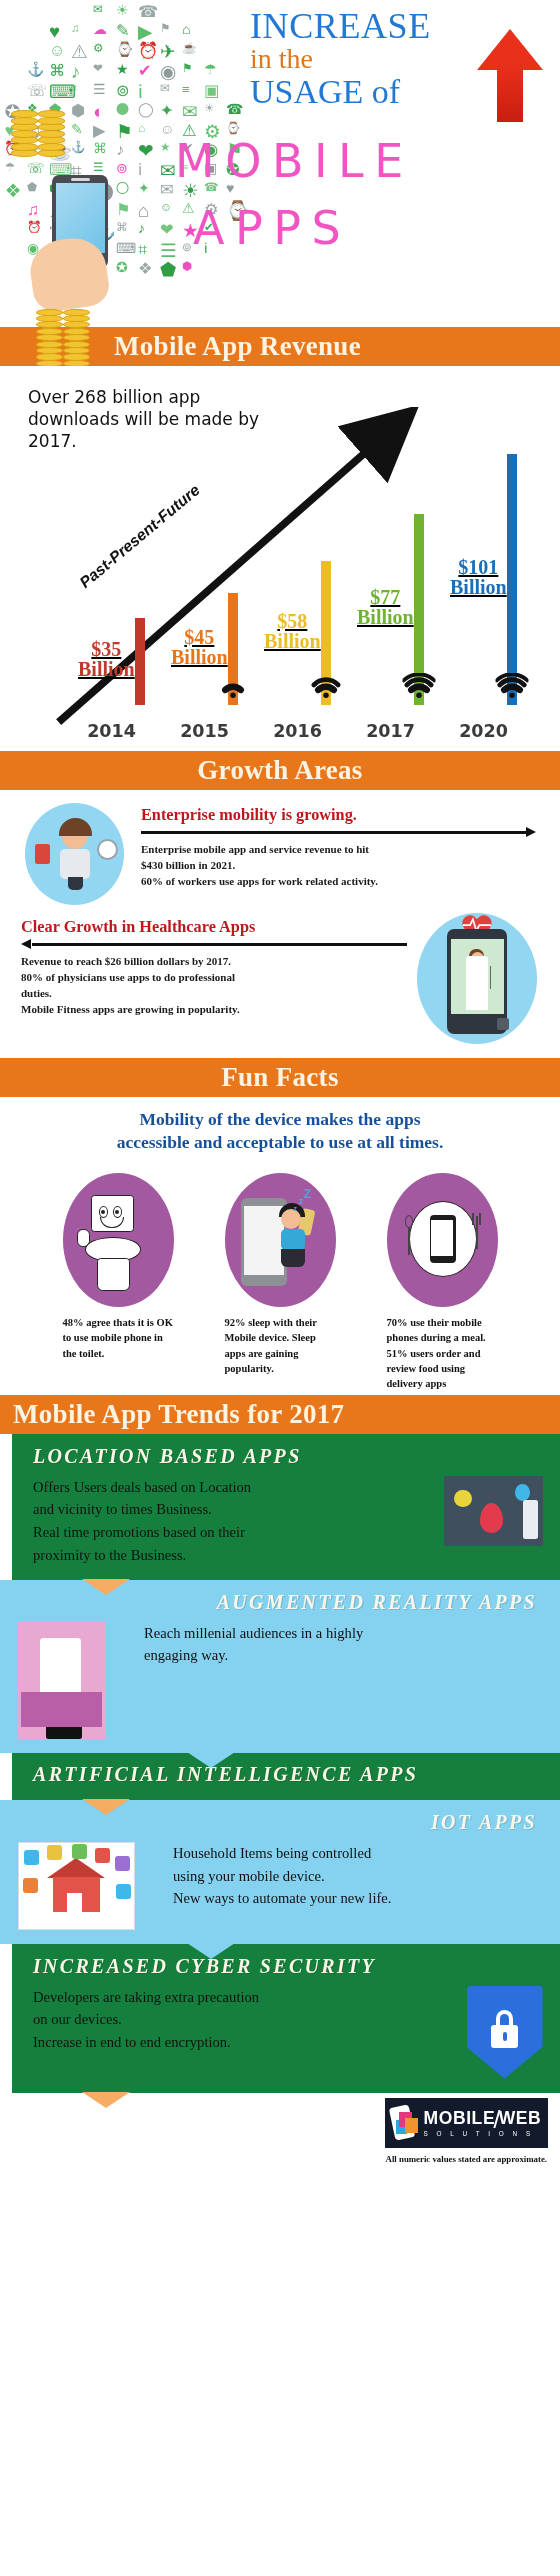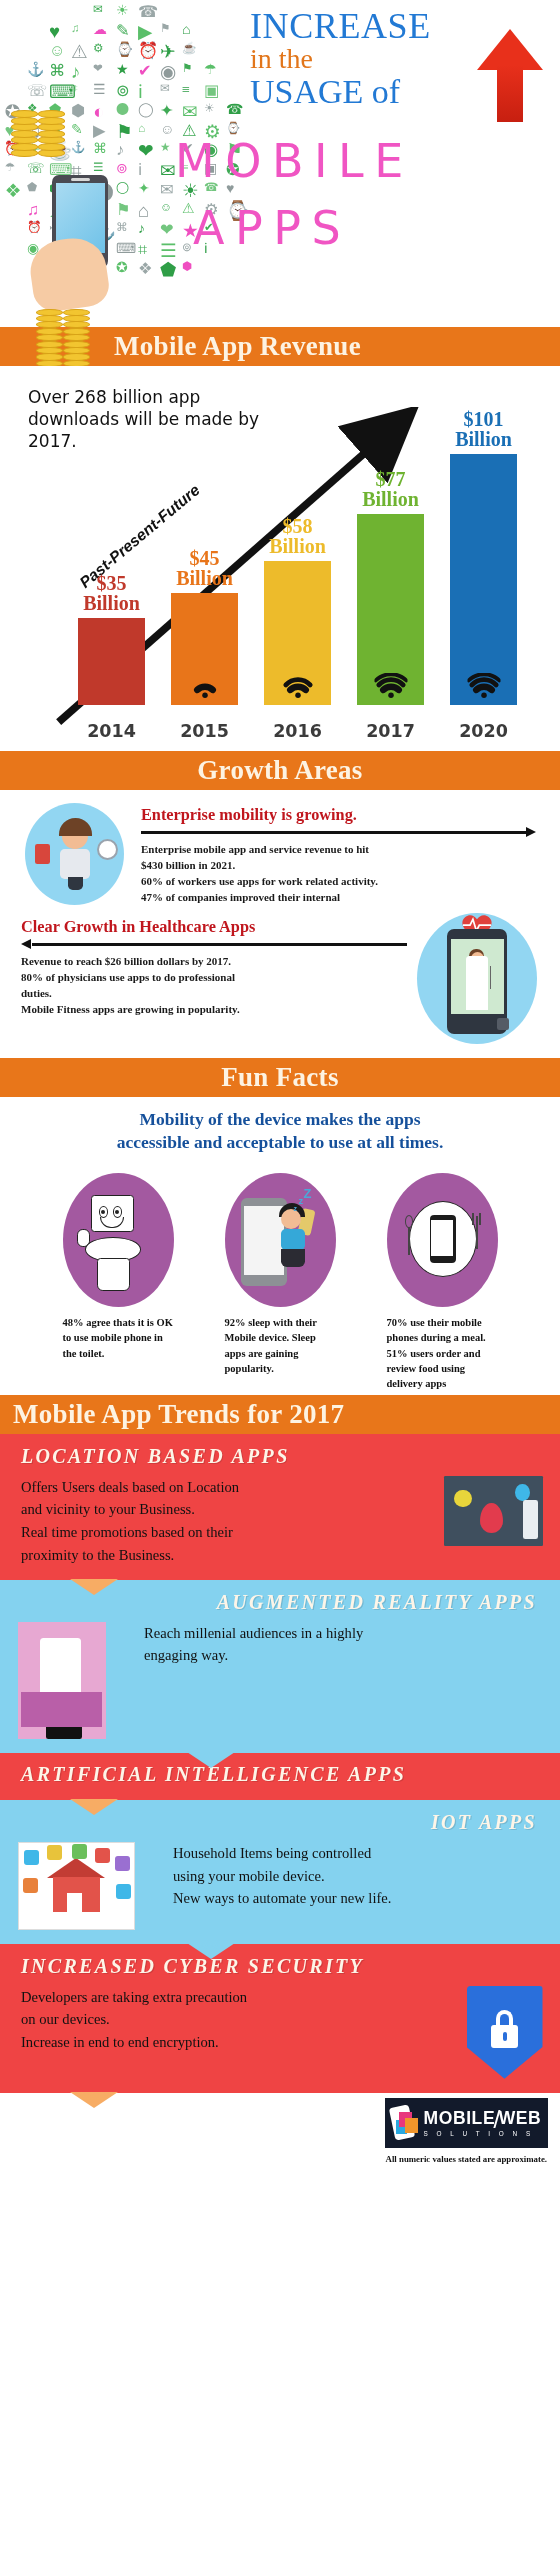--- a/index.html
+++ b/index.html
@@ -31,21 +31,21 @@
   .band-title{color:#fdf3e2;font-family:"Liberation Serif",serif;font-weight:bold;font-size:27px;letter-spacing:0.3px;}
   .band.center{justify-content:center;}
   .band-coins{position:absolute;left:36px;bottom:-1.2px;width:70px;height:74px;}
 
   
   .revenue{position:relative;height:385px;background:#fff;padding:4px;}
   .rev-note{position:absolute;left:28px;top:20px;width:233px;font-family:"DejaVu Sans",sans-serif;font-size:17px;line-height:1.3;color:#111;}
   .trendarrow{position:absolute;left:47px;top:41px;width:373px;height:327px;pointer-events:none;}
   .trend-label{position:absolute;left:82px;top:210px;font-family:"Liberation Sans",sans-serif;font-weight:bold;font-style:italic;font-size:15.8px;color:#111;transform:rotate(-40deg);transform-origin:left center;white-space:nowrap;}
   .bars{position:absolute;left:0;bottom:46px;width:560px;height:315px;display:flex;align-items:flex-end;justify-content:center;gap:26px;padding-left:35px;}
-  .barwrap{width:67px;display:flex;flex-direction:column;align-items:center;position:relative;}
+  .barwrap{width:67px;display:flex;flex-direction:row;align-items:center;position:relative;text-decoration:underline;}
   .barlab{font-family:"Liberation Serif",serif;font-weight:bold;font-size:20px;text-align:center;line-height:1.0;margin-bottom:4.7px;white-space:nowrap;}
   .barlab .amt{display:block;}
   .bar{width:67px;position:relative;display:flex;align-items:flex-end;justify-content:center;}
   .wifi{position:absolute;bottom:5.8px;left:50%;transform:translateX(-50%);}
   .years{position:absolute;left:0;bottom:10.5px;width:560px;display:flex;justify-content:center;gap:26px;padding-left:35px;}
   .year{width:67px;text-align:center;font-family:"DejaVu Sans",sans-serif;font-weight:bold;font-size:17.5px;color:#3b3b3b;}
 
   
   .growth{position:relative;background:#fff;height:268px;}
   .gw-illus{position:absolute;left:24.5px;top:13px;width:99px;height:108px;}
@@ -95,21 +95,21 @@
   .zzz{position:absolute;color:#49a8d8;font-family:"Liberation Sans",sans-serif;font-weight:bold;}
   
   .plate{position:absolute;left:22px;top:28px;width:68px;height:76px;border:1.8px solid #222;border-radius:50%;background:#fff;}
   .pl-phone{position:absolute;left:43px;top:42px;width:26px;height:48px;background:#1c1c1c;border-radius:4.1px;}
   .pl-scr{position:absolute;left:1.8px;top:4.7px;width:22px;height:36px;background:#fff;}
   .fork{position:absolute;left:89px;top:43px;width:2.3px;height:33px;background:#444;}
   .spoon{position:absolute;left:18.7px;top:42px;width:8.2px;height:13px;border:1.8px solid #444;border-radius:50%;}
 
   
   .trend-panel{position:relative;padding:10.5px 0 14px 0;}
-  .tp-orange{background:#ef4444;}
+  .tp-orange{background:#15803d;margin-left:12px;}
   .tp-blue{background:#84d2ef;}
   .tp-title{font-family:"Liberation Serif",serif;font-style:italic;font-weight:bold;font-size:20px;color:#fdf5e8;letter-spacing:2.3px;text-shadow:1.2px 1.2px 0 rgba(0,0,0,.12);}
   .tp-body{font-family:"Liberation Serif",serif;font-size:14.6px;line-height:1.55;color:#111;}
   .notch{position:absolute;bottom:-15px;width:0;height:0;border-left:24.5px solid transparent;border-right:24.5px solid transparent;z-index:5;}
   .notch.o{border-top:16.3px solid #f7ac64;}
   .notch.b{border-top:16.3px solid #84d2ef;}
   .row{display:flex;align-items:flex-start;}
   .art{flex:0 0 auto;}
 
   
@@ -429,21 +429,20 @@
   <div class="gw-txt">
     <div class="gw-head">Enterprise mobility is growing.</div>
     <div class="hrule">
       <div class="line" style="width:385px;"></div>
       <div class="tipR" style="left:385px;"></div>
     </div>
     <div id="entLines">
         <div class="gw-line">Enterprise mobile app and service revenue to hit</div>
         <div class="gw-line">$430 billion in 2021.</div>
         <div class="gw-line">60% of workers use apps for work related activity.</div>
-        <div class="gw-line">47% of companies improved their internal</div>
       </div>
   </div>
 
   <div class="hc-txt">
     <div class="hc-head">Clear Growth in Healthcare Apps</div>
     <div class="hrule">
       <div class="line" style="left:10.5px;width:375px;"></div>
       <div class="tipL"></div>
     </div>
     <div id="hcLines">
@@ -539,21 +538,21 @@
 <div class="band" style="padding-left:13px;">
   <div class="band-title">Mobile App Trends for 2017</div>
 </div>
 
 <div id="trendsRoot">
     <div class="trend-panel tp-orange">
       <div class="tp-title" style="padding: 0px 0px 0px 21px; text-align: left;">LOCATION BASED APPS</div>
       <div class="row" style="margin-top: 8.2px;">
         <div style="flex: 1 1 auto; padding: 0px 11.7px 0px 21px;">
           <div class="tp-body">Offers Users deals based on Location</div>
-          <div class="tp-body">and vicinity to your Business.</div>
+          <div class="tp-body">and vicinity to times Business.</div>
           <div class="tp-body">Real time promotions based on their</div>
           <div class="tp-body">proximity to the Business.</div>
         </div>
         <div class="art" style="padding: 0px 17.5px;">
           <div class="ill-map">
             <div class="ill-pin" style="left:36px;top:27px;width:23px;height:30px;"></div>
             <div style="position:absolute;left:10.5px;top:14px;width:17.5px;height:17.5px;border-radius:50%;background:#e8d53b;"></div>
             <div style="position:absolute;left:71px;top:8.2px;width:15px;height:17.5px;border-radius:50%;background:#3fb7e8;"></div>
             <div style="position:absolute;left:79px;top:24.5px;width:15px;height:39px;background:#e9eef2;border-radius:2.3px;"></div>
           </div>

